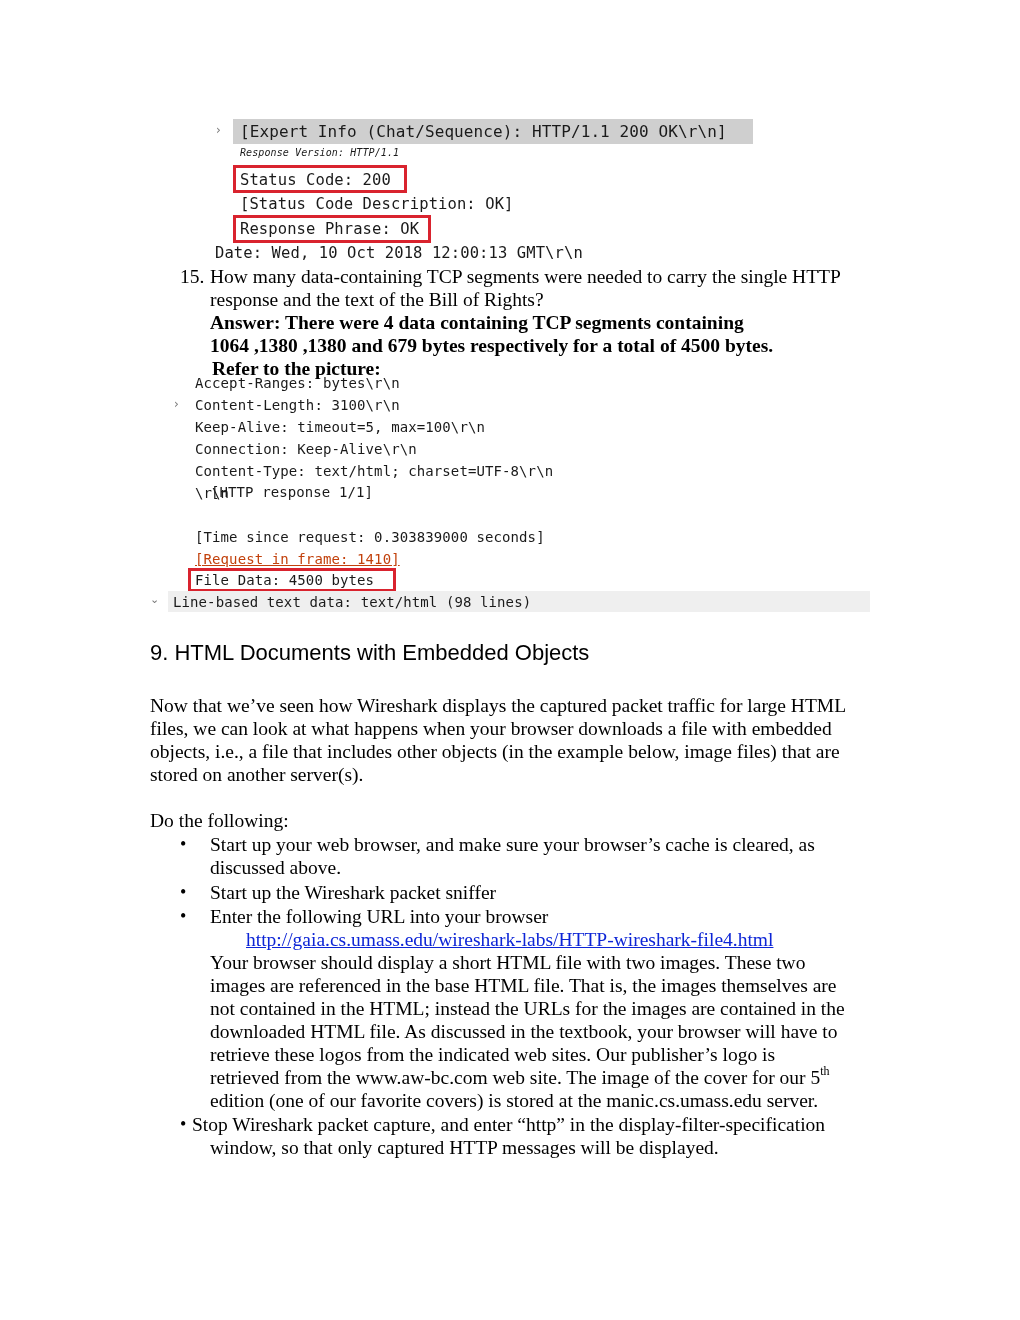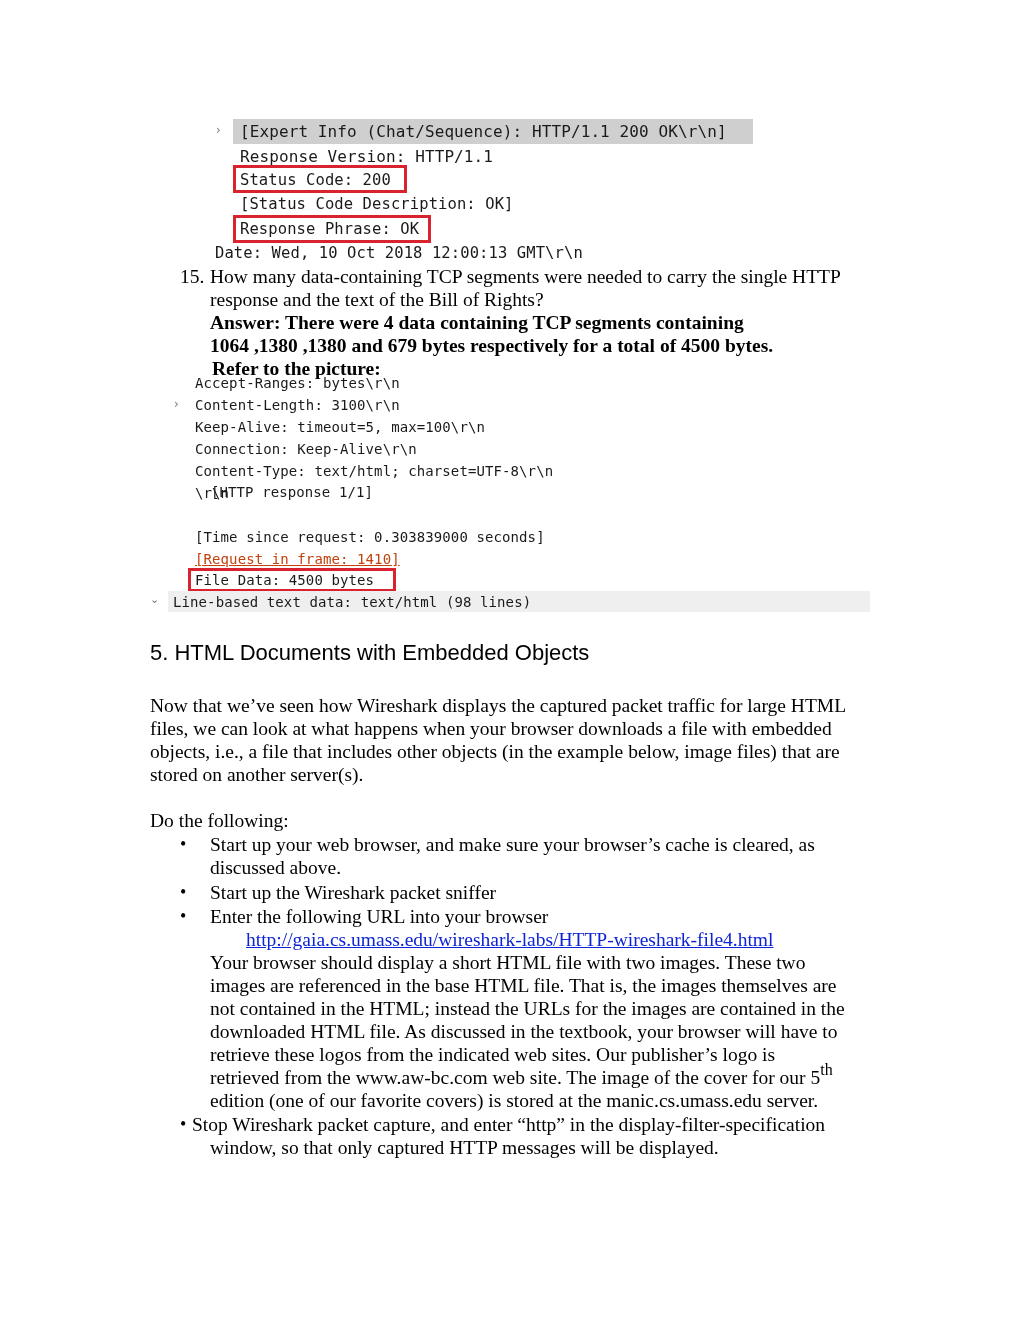--- a/index.html
+++ b/index.html
@@ -9,30 +9,30 @@
   .abs { position: absolute; white-space: nowrap; }
   .grayrow { background: #cfcfcf; }
   .lightrow { background: #efefef; }
   .redbox { position: absolute; border: 3px solid #d9232e; box-sizing: border-box; }
   .chev { position: absolute; font-family: "DejaVu Sans", sans-serif; color: #777; font-size: 12px; }
   .link-blue { color: #0c24d6; text-decoration: underline; }
   .ws-link { color: #c2410c; text-decoration: underline; }
   .bold { font-weight: bold; }
   .heading { font-family: "Liberation Sans", "DejaVu Sans", sans-serif; font-size: 22px; color: #000; }
   .bullet { position: absolute; font-family: "Liberation Serif", serif; font-size: 18px; }
-  sup { font-size: 16px; line-height: 0; position: relative; top: -2px; vertical-align: super; }
+  sup { font-size: 12px; line-height: 0; position: relative; top: -2px; vertical-align: super; }
 </style>
 </head>
 <body>
 
 <div>
   <div class="abs grayrow" style="left:233px; top:119px; width:520px; height:25px;"></div>
   <span class="chev" style="left:216px; top:123px;">›</span>
   <div class="abs mono" style="left:240px; top:122px; font-size:16px;">[Expert Info (Chat/Sequence): HTTP/1.1 200 OK\r\n]</div>
-  <div class="abs mono" style="left:240px; top:147px; font-size:16px;">Response Version: HTTP/1.1</div>
+  <div class="abs mono" style="left:240px; top:147px; font-size:10px;font-style:italic;">Response Version: HTTP/1.1</div>
   <div class="redbox" style="left:233px; top:165px; width:174px; height:28px;"></div>
   <div class="abs mono" style="left:240px; top:171px; font-size:15.5px;">Status Code: 200</div>
   <div class="abs mono" style="left:240px; top:195px; font-size:15.5px;">[Status Code Description: OK]</div>
   <div class="redbox" style="left:233px; top:215px; width:198px; height:28px;"></div>
   <div class="abs mono" style="left:240px; top:220px; font-size:15.5px;">Response Phrase: OK</div>
   <div class="abs mono" style="left:215px; top:244px; font-size:15.5px;">Date: Wed, 10 Oct 2018 12:00:13 GMT\r\n</div>
 </div>
 
 <div>
   <div class="abs serif" style="left:180px; top:265px;">15.</div>
@@ -54,21 +54,21 @@
   <div class="abs mono" style="left:195px; top:484px; font-size:14px;margin-left:16px;">[HTTP response 1/1]</div>
   <div class="abs mono" style="left:195px; top:529px; font-size:14px;">[Time since request: 0.303839000 seconds]</div>
   <div class="abs mono ws-link" style="left:195px; top:551px; font-size:14px;">[Request in frame: 1410]</div>
   <div class="redbox" style="left:188px; top:568px; width:208px; height:24px;"></div>
   <div class="abs mono" style="left:195px; top:572px; font-size:14px;">File Data: 4500 bytes</div>
   <div class="abs lightrow" style="left:168px; top:591px; width:702px; height:21px;"></div>
   <span class="chev" style="left:150px; top:593px; font-size:11px;">⌄</span>
   <div class="abs mono" style="left:173px; top:594px; font-size:14px;">Line-based text data: text/html (98 lines)</div>
 </div>
 
-<div class="abs heading" style="left:150px; top:640px;">5. HTML Documents with Embedded Objects</div>
+<div class="abs heading" style="left:150px; top:640px;">9. HTML Documents with Embedded Objects</div>
 
 <div>
   <div class="abs serif" style="left:150px; top:694px;">Now that we’ve seen how Wireshark displays the captured packet traffic for large HTML</div>
   <div class="abs serif" style="left:150px; top:717px;">files, we can look at what happens when your browser downloads a file with embedded</div>
   <div class="abs serif" style="left:150px; top:740px;">objects, i.e., a file that includes other objects (in the example below, image files) that are</div>
   <div class="abs serif" style="left:150px; top:763px;">stored on another server(s).</div>
 </div>
 
 <div class="abs serif" style="left:150px; top:809px;">Do the following:</div>
 

